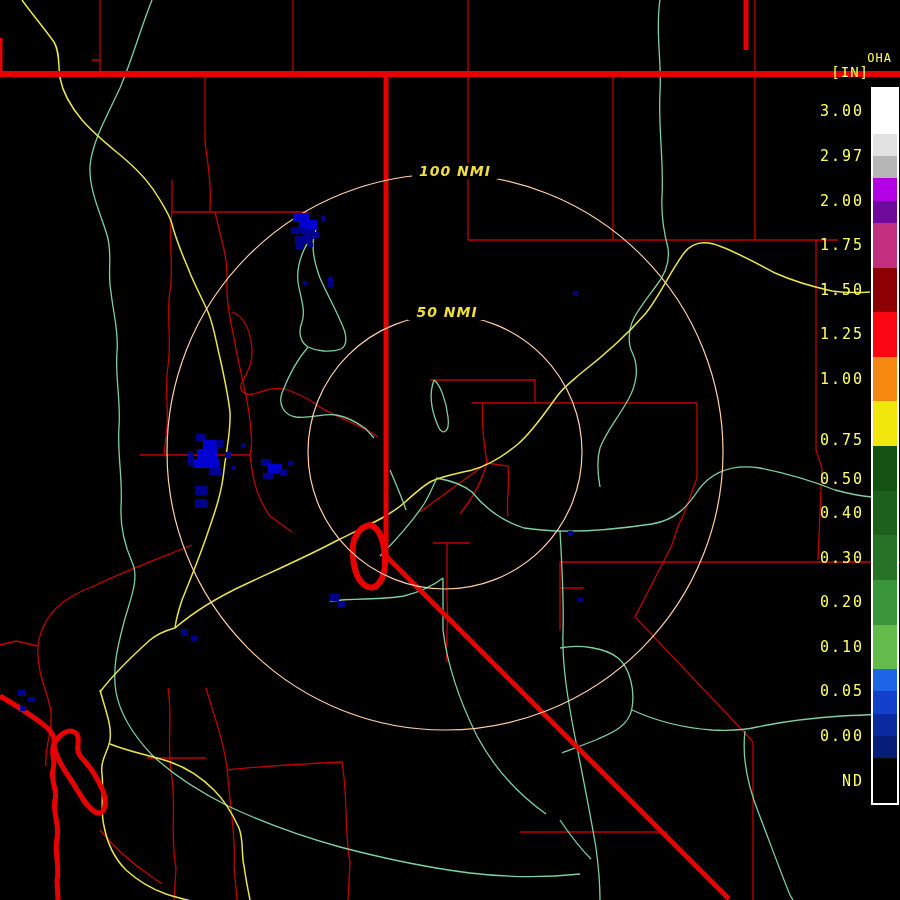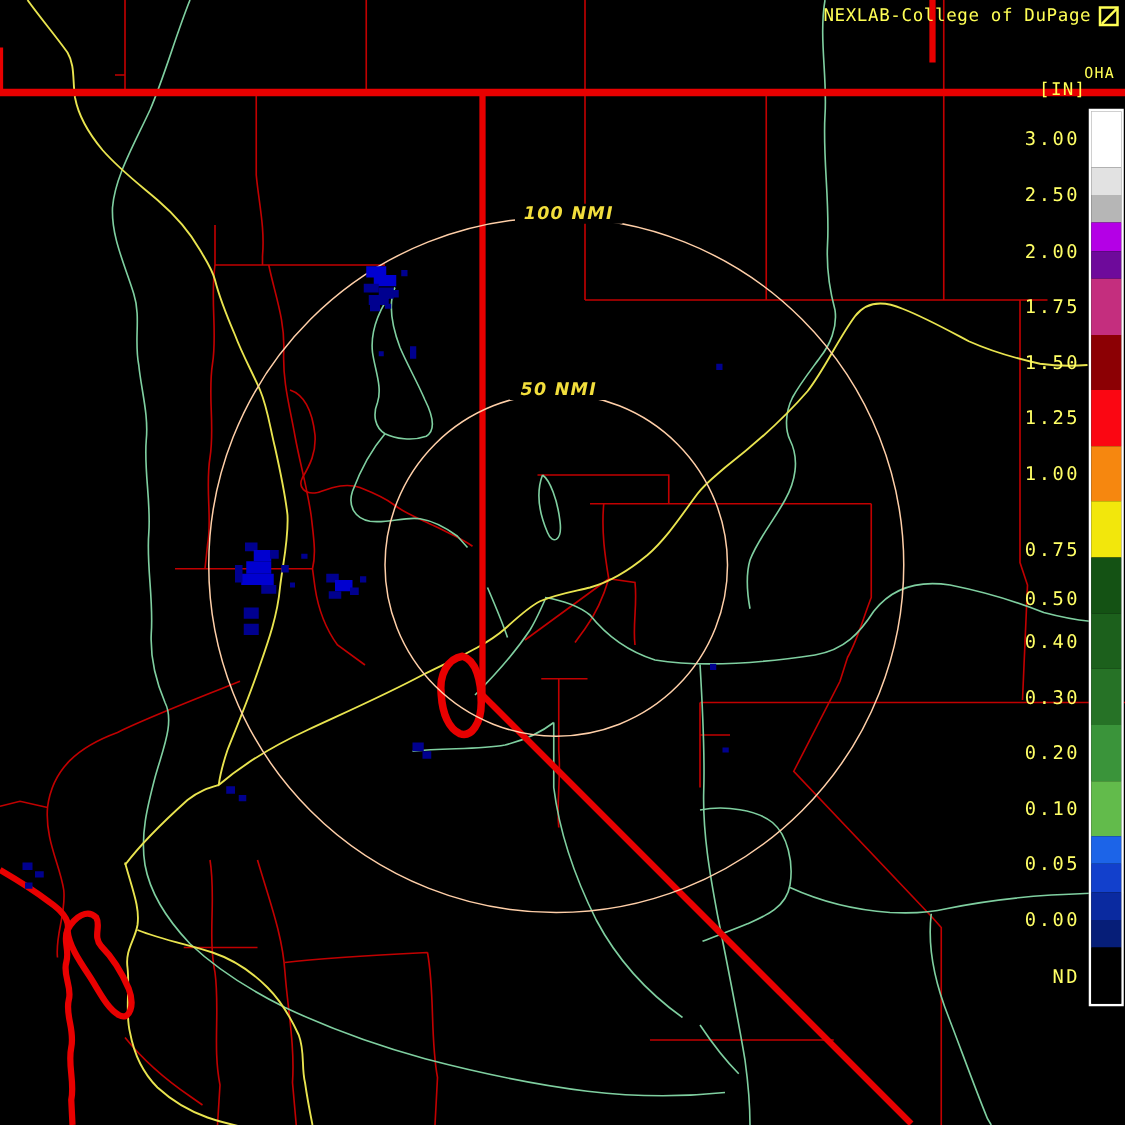--- a/index.html
+++ b/index.html
@@ -130,24 +130,20 @@
       <div class="precip-cell precip-d" style="left: 18px; top: 690px; width: 8px; height: 6px;"></div>
       <div class="precip-cell precip-d" style="left: 28px; top: 697px; width: 7px; height: 5px;"></div>
       <div class="precip-cell precip-d" style="left: 20px; top: 706px; width: 6px; height: 5px;"></div>
       <div class="precip-cell precip-d" style="left: 568px; top: 531px; width: 5px; height: 5px;"></div>
       <div class="precip-cell precip-d" style="left: 578px; top: 598px; width: 5px; height: 4px;"></div>
     </div>
 
   <div class="ring-label" style="left:412px;top:163px;width:80px;">100 NMI</div>
   <div class="ring-label" style="left:408px;top:304px;width:72px;">50 NMI</div>
 
-  <div id="header">
-    <span id="brand">NEXLAB-College of DuPage</span>
-    <span id="logo"></span>
-  </div>
 
   <div id="product-code">OHA</div>
   <div id="product-units">[IN]</div>
 
   <div id="colorbar">
       <div class="cb-seg">
         <div class="cb-sub" style="background: rgb(255, 255, 255);"></div>
       </div>
       <div class="cb-seg">
         <div class="cb-sub" style="background: rgb(226, 226, 226);"></div>
@@ -194,21 +190,21 @@
       <div class="cb-seg">
         <div class="cb-sub" style="background: rgb(10, 42, 160);"></div>
         <div class="cb-sub" style="background: rgb(6, 30, 120);"></div>
       </div>
       <div class="cb-seg">
         <div class="cb-sub" style="background: rgb(0, 0, 0);"></div>
       </div>
     </div>
   <div id="colorbar-labels">
       <span class="cb-label" style="top: 101.312px;">3.00</span>
-      <span class="cb-label" style="top: 145.938px;">2.50</span>
+      <span class="cb-label" style="top: 145.938px;">2.97</span>
       <span class="cb-label" style="top: 190.562px;">2.00</span>
       <span class="cb-label" style="top: 235.188px;">1.75</span>
       <span class="cb-label" style="top: 279.812px;">1.50</span>
       <span class="cb-label" style="top: 324.438px;">1.25</span>
       <span class="cb-label" style="top: 369.062px;">1.00</span>
       <span class="cb-label" style="top: 430px; text-align: center;">0.75</span>
       <span class="cb-label" style="top: 469px;">0.50</span>
       <span class="cb-label" style="top: 502.938px;">0.40</span>
       <span class="cb-label" style="top: 547.562px;">0.30</span>
       <span class="cb-label" style="top: 592.188px;">0.20</span>

